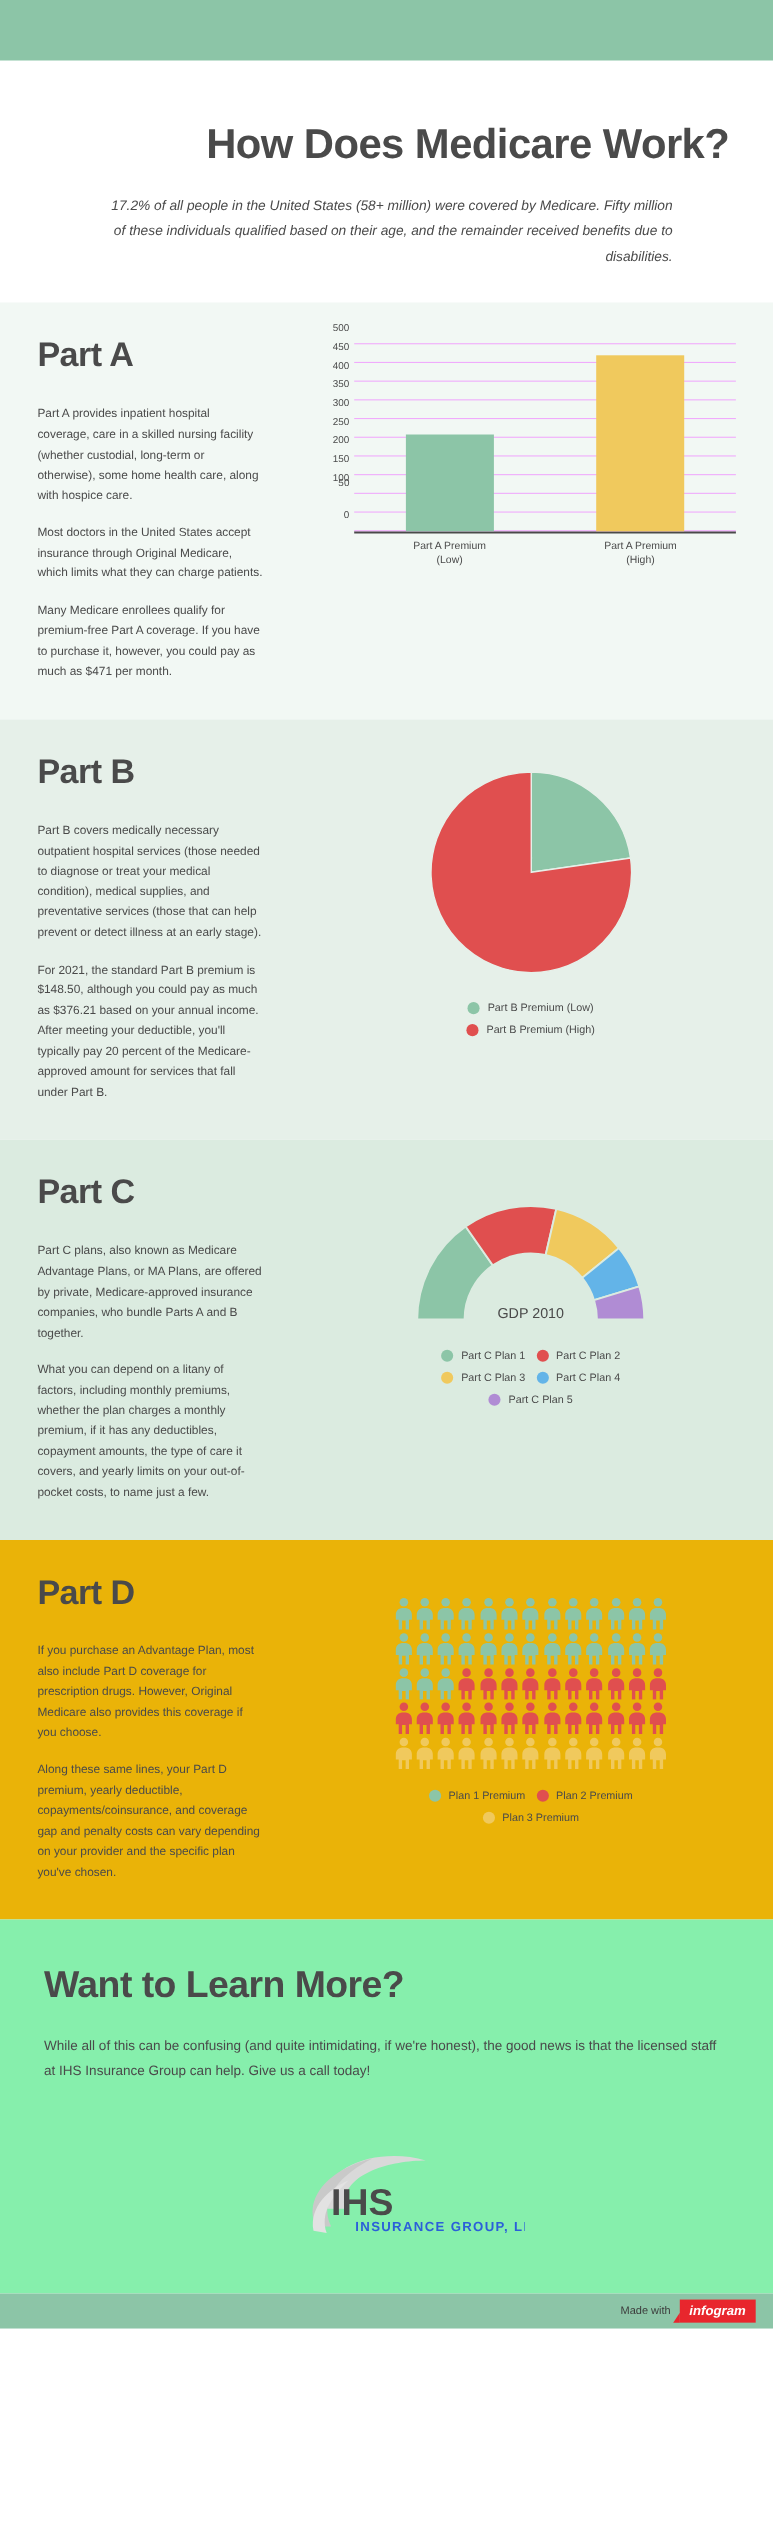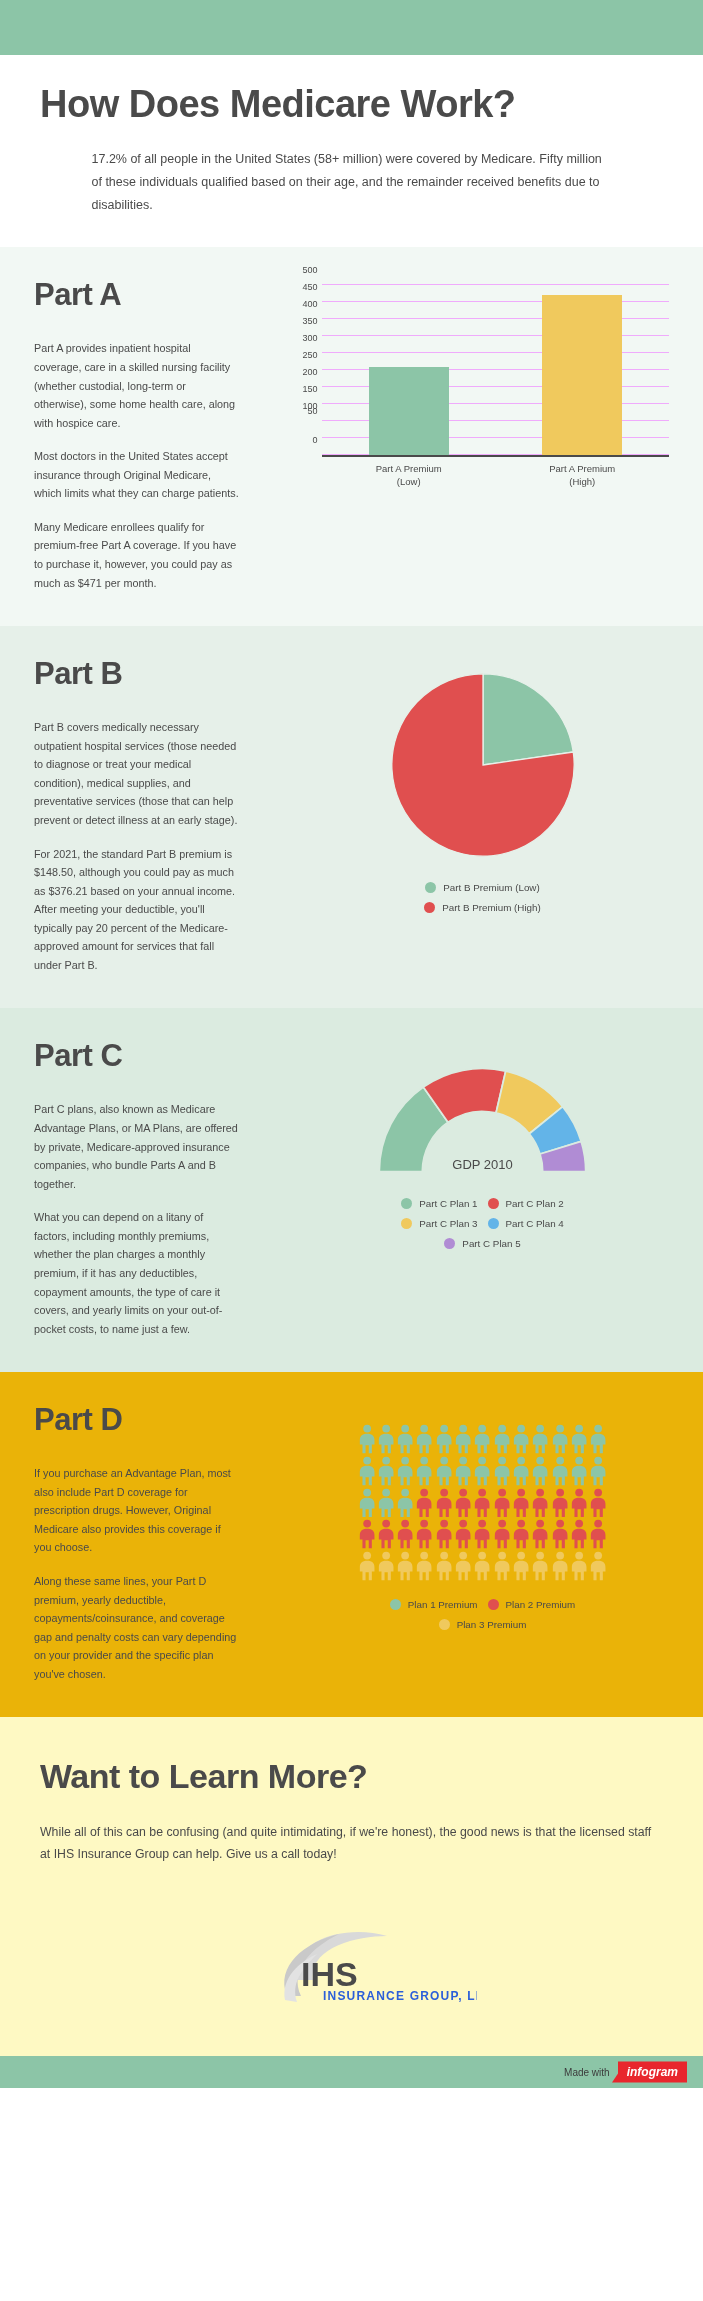--- a/index.html
+++ b/index.html
@@ -15,37 +15,38 @@
   
   .band-top{height:55px;background:#8cc5a7;}
   .band-bottom{height:32px;background:#8cc5a7;position:relative;}
 
   .sec{padding:0;}
   .sec-white{background:#ffffff;}
   .sec-a{background:#f2f8f4;}
   .sec-b{background:#e6f0e9;}
   .sec-c{background:#dbebe0;}
   .sec-d{background:#eab308;}
-  .sec-more{background:#fef9c3;}
-
-  
-  .hero{padding:28px 40px 30px 40px;text-align:left;}
+  .sec-more{background:#86efac;}
+
+  
+  .hero{padding:28px 40px 30px 40px;text-align:right;margin-top:28px;}
   .hero h1{
     margin:0 0 22px 0;
     font-size:38px;
     font-weight:bold;
     color:#4a4a4a;
     letter-spacing:-0.5px;
   }
   .hero p{
     margin:0 auto;
     max-width:520px;
     font-size:12.5px;
     line-height:1.85;
     color:#4a4a4a;
+    font-style:italic;
   }
 
   
   .part{
     display:flex;
     align-items:flex-start;
     padding:30px 34px 34px 34px;
     box-sizing:border-box;
   }
   .part .left{width:250px;flex:0 0 250px;}

